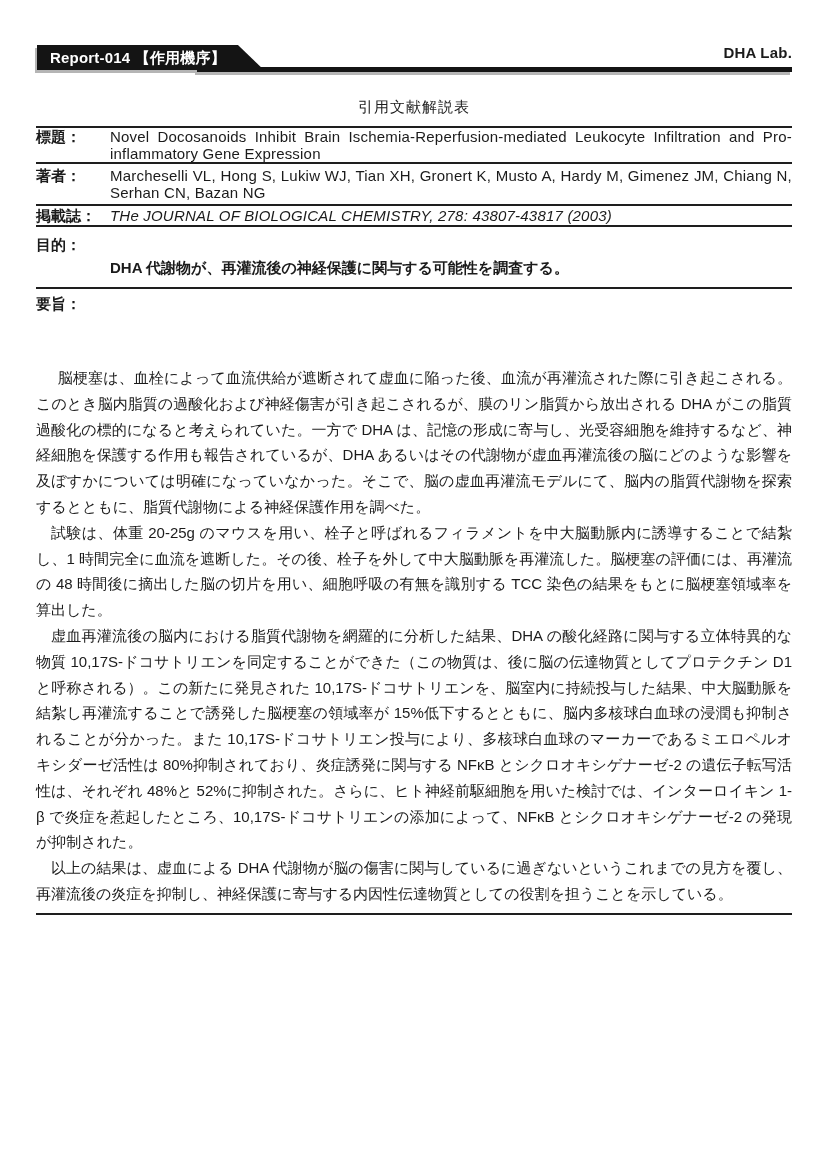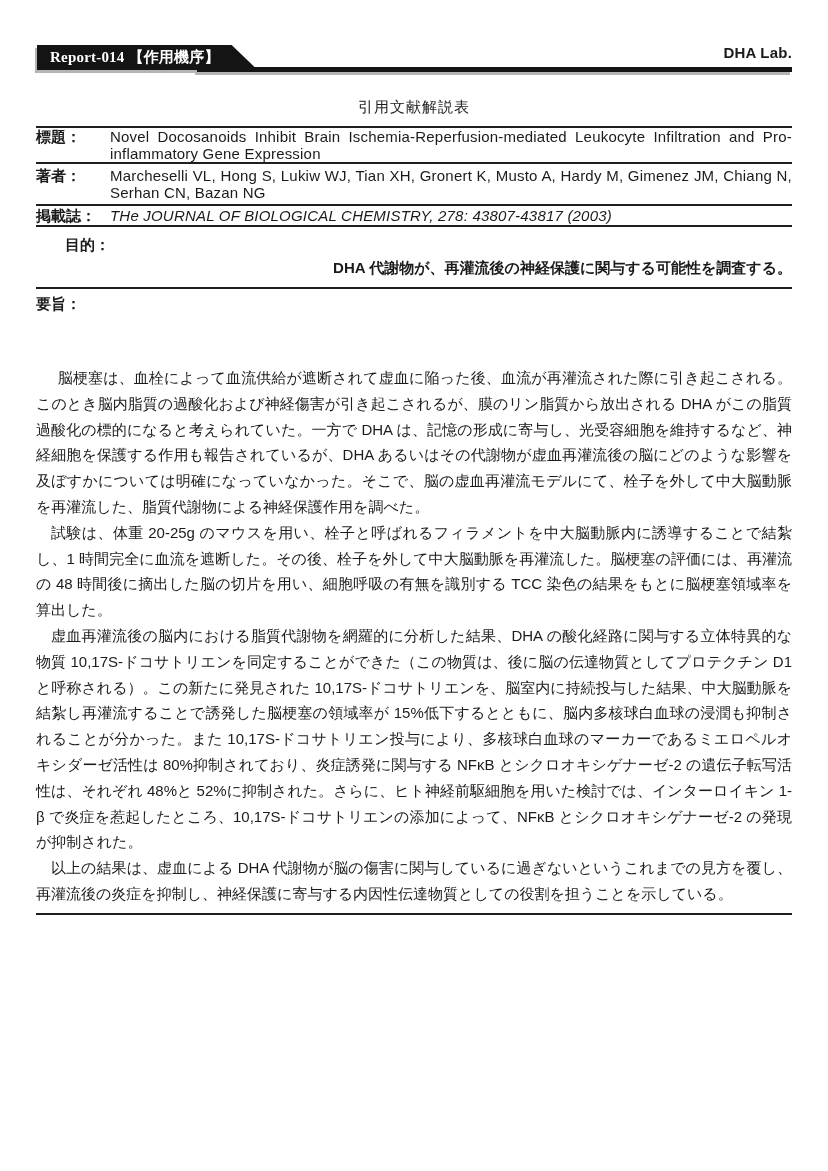--- a/index.html
+++ b/index.html
@@ -13,21 +13,20 @@
     background:var(--paper);
     color:var(--ink);
     font-family:"Liberation Sans","DejaVu Sans",sans-serif;
     overflow:hidden;
   }
   
   .masthead{position:relative;height:86px;}
   .banner-wrap{
     position:absolute;left:37px;top:45px;right:36px;height:27px;
     filter:drop-shadow(-2px 3px 0 var(--shadow));
-    font-family:Liberation Serif, serif;
   }
   .banner-bar{
     position:absolute;left:160px;right:0;top:22px;height:5px;
     background:var(--banner);
   }
   .banner-block{
     position:absolute;left:0;top:0;height:25px;
     background:var(--banner);
     color:#ffffff;
     font-size:15px;font-weight:700;line-height:25px;
@@ -64,21 +63,21 @@
   .row-value{flex:1 1 auto;min-width:0;}
   .row-title{padding:0;}
   .row-title .row-value{font-size:15px;line-height:17px;text-align:justify;letter-spacing:0.2px;}
   .row-title .row-label{line-height:17px;}
   .row-authors{padding:3px 0;}
   .row-authors .row-value{font-size:15px;line-height:17px;text-align:justify;letter-spacing:0.2px;}
   .row-authors .row-label{line-height:17px;}
   .row-journal{padding:1px 0;}
   .row-journal .row-value{font-size:15px;line-height:17px;font-style:italic;letter-spacing:0.2px;}
   .row-journal .row-label{line-height:17px;}
-  .row-purpose{padding:8px 0 9px;text-align:right;}
+  .row-purpose{padding:8px 0 9px;}
   .row-purpose .row-value{font-size:15px;line-height:20px;font-weight:700;margin-top:23px;}
   .row-purpose .row-label{line-height:20px;}
   .row-summary{padding:2px 0 6px;flex-direction:column;}
   .row-summary .row-label{line-height:25.8px;}
   .summary-body p{
     margin:0;
     font-size:15px;line-height:25.8px;
     font-weight:500;
     text-align:justify;
     text-indent:1em;
@@ -120,21 +119,21 @@
     </div>
 
     <div class="row row-purpose">
       <div class="row-label">目的：</div>
       <div class="row-value">DHA 代謝物が、再灌流後の神経保護に関与する可能性を調査する。</div>
     </div>
 
     <div class="row row-summary">
       <div class="row-label">要旨：</div>
       <div class="row-value summary-body">
-        <p class="p-first">脳梗塞は、血栓によって血流供給が遮断されて虚血に陥った後、血流が再灌流された際に引き起こされる。このとき脳内脂質の過酸化および神経傷害が引き起こされるが、膜のリン脂質から放出される DHA がこの脂質過酸化の標的になると考えられていた。一方で DHA は、記憶の形成に寄与し、光受容細胞を維持するなど、神経細胞を保護する作用も報告されているが、DHA あるいはその代謝物が虚血再灌流後の脳にどのような影響を及ぼすかについては明確になっていなかった。そこで、脳の虚血再灌流モデルにて、栓子を外して中大脳動脈を再灌流した、脂質代謝物による神経保護作用を調べた。</p>
+        <p class="p-first">脳梗塞は、血栓によって血流供給が遮断されて虚血に陥った後、血流が再灌流された際に引き起こされる。このとき脳内脂質の過酸化および神経傷害が引き起こされるが、膜のリン脂質から放出される DHA がこの脂質過酸化の標的になると考えられていた。一方で DHA は、記憶の形成に寄与し、光受容細胞を維持するなど、神経細胞を保護する作用も報告されているが、DHA あるいはその代謝物が虚血再灌流後の脳にどのような影響を及ぼすかについては明確になっていなかった。そこで、脳の虚血再灌流モデルにて、脳内の脂質代謝物を探索するとともに、脂質代謝物による神経保護作用を調べた。</p>
         <p>試験は、体重 20-25g のマウスを用い、栓子と呼ばれるフィラメントを中大脳動脈内に誘導することで結紮し、1 時間完全に血流を遮断した。その後、栓子を外して中大脳動脈を再灌流した。脳梗塞の評価には、再灌流の 48 時間後に摘出した脳の切片を用い、細胞呼吸の有無を識別する TCC 染色の結果をもとに脳梗塞領域率を算出した。</p>
         <p>虚血再灌流後の脳内における脂質代謝物を網羅的に分析した結果、DHA の酸化経路に関与する立体特異的な物質 10,17S-ドコサトリエンを同定することができた（この物質は、後に脳の伝達物質としてプロテクチン D1 と呼称される）。この新たに発見された 10,17S-ドコサトリエンを、脳室内に持続投与した結果、中大脳動脈を結紮し再灌流することで誘発した脳梗塞の領域率が 15%低下するとともに、脳内多核球白血球の浸潤も抑制されることが分かった。また 10,17S-ドコサトリエン投与により、多核球白血球のマーカーであるミエロペルオキシダーゼ活性は 80%抑制されており、炎症誘発に関与する NFκB とシクロオキシゲナーゼ-2 の遺伝子転写活性は、それぞれ 48%と 52%に抑制された。さらに、ヒト神経前駆細胞を用いた検討では、インターロイキン 1-β で炎症を惹起したところ、10,17S-ドコサトリエンの添加によって、NFκB とシクロオキシゲナーゼ-2 の発現が抑制された。</p>
         <p>以上の結果は、虚血による DHA 代謝物が脳の傷害に関与しているに過ぎないというこれまでの見方を覆し、再灌流後の炎症を抑制し、神経保護に寄与する内因性伝達物質としての役割を担うことを示している。</p>
       </div>
     </div>
 
   </div>
 
 </div>
 

